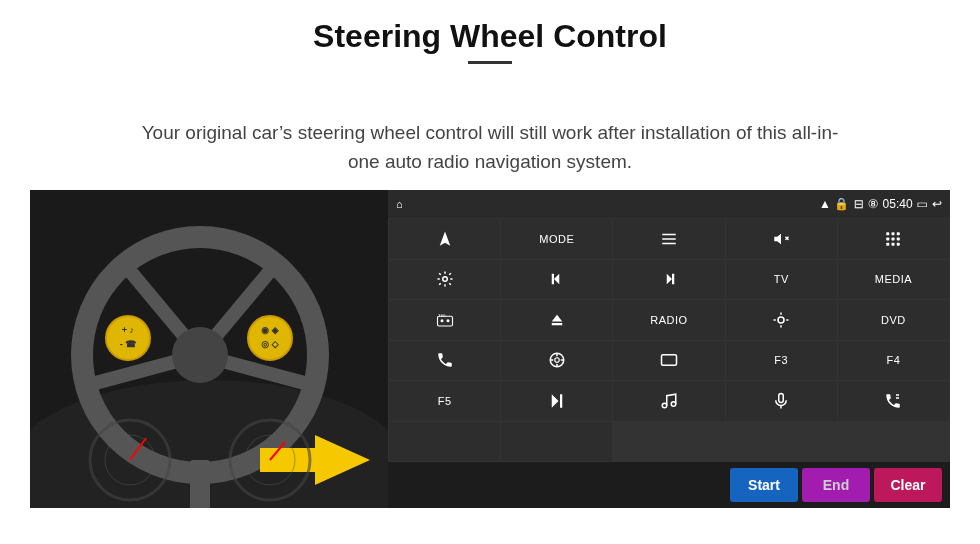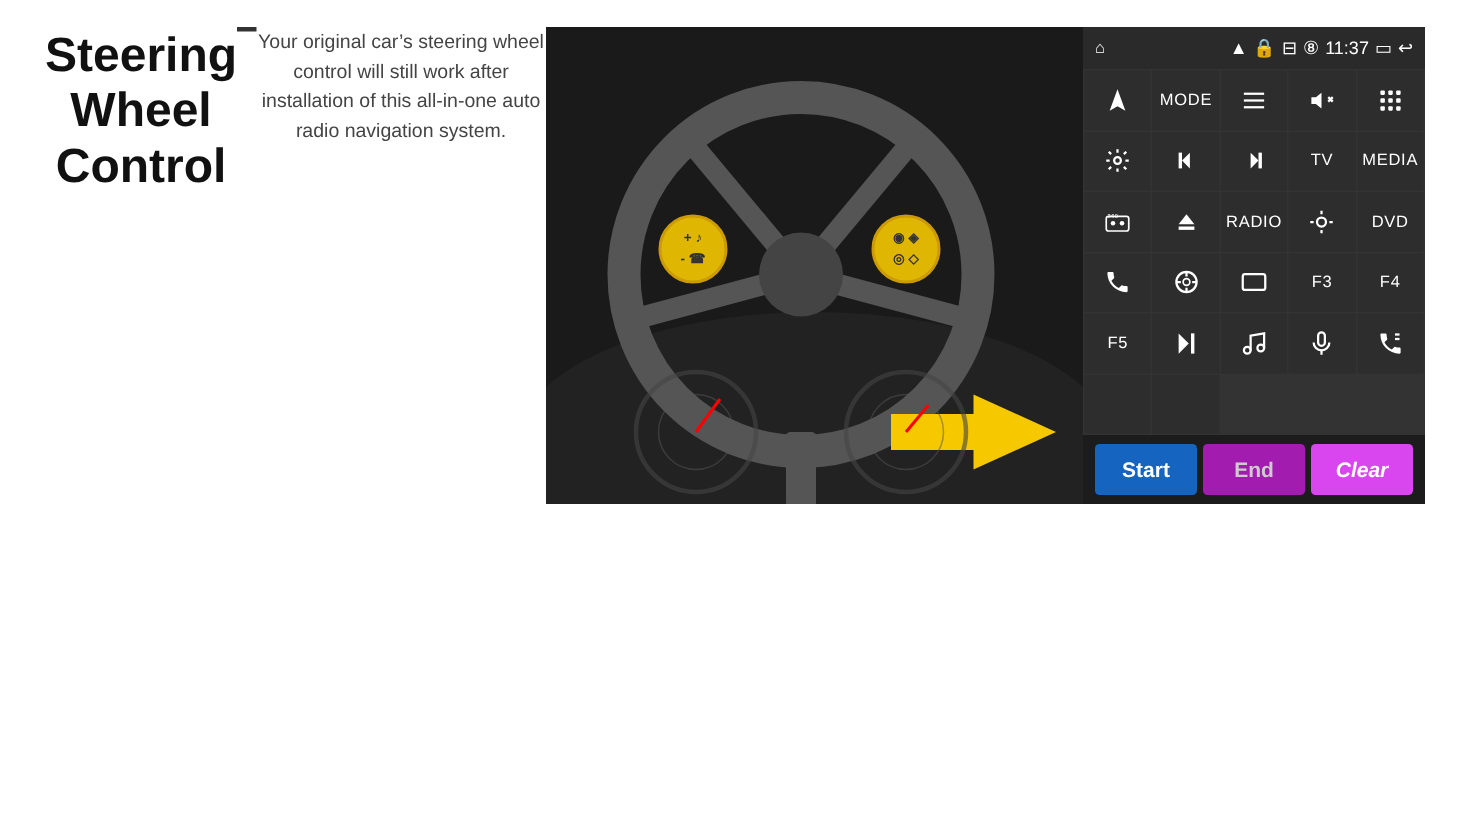--- a/index.html
+++ b/index.html
@@ -8,47 +8,48 @@
       height: 544px;
       font-family: Arial, sans-serif;
       background: #fff;
       overflow: hidden;
     }
 
     .page-container {
       width: 980px;
       height: 544px;
       display: flex;
-      flex-direction: row;
-      align-items: flex-start;
+      flex-direction: column;
+      align-items: center;
       padding: 18px 30px 0;
     }
 
     .title {
       font-size: 32px;
       font-weight: 900;
       color: #111;
       margin-bottom: 6px;
       text-align: center;
     }
 
     .divider {
       width: 44px;
       height: 3px;
       background: #333;
       margin: 0 auto 12px;
     }
 
     .subtitle {
-      font-size: 13px;
+      font-size: 19px;
       color: #444;
       text-align: center;
       line-height: 1.5;
       max-width: 700px;
       margin-bottom: 14px;
+      margin-top: 43px;
     }
 
     .content-row {
       display: flex;
       flex-direction: row;
       width: 100%;
       gap: 0;
     }
 
     
@@ -134,21 +135,21 @@
       padding: 0 16px;
       border: none;
       border-radius: 3px;
       font-size: 14px;
       font-weight: 600;
       cursor: pointer;
     }
 
     .btn-start { background: #1565c0; color: #fff; }
     .btn-end   { background: #a21caf; color: #ccc; }
-    .btn-clear { background: #d946ef; color: #fff; font-style: italic; }
+    .btn-clear { background: #be185d; color: #fff; }
   </style>
 </head>
 <body>
 
 <div class="page-container">
   <h1 class="title">Steering Wheel Control</h1>
   <div class="divider"></div>
   <p class="subtitle">Your original car’s steering wheel control will still work after installation of this all-in-one auto radio navigation system.</p>
 
   <div class="content-row">
@@ -197,21 +198,21 @@
 
       <div class="status-bar">
         <div class="status-left">
           <span>⌂</span>
         </div>
         <div class="status-right">
           <span>▲</span>
           <span>🔒</span>
           <span>⊟</span>
           <span>⑧</span>
-          <span>11:37</span>
+          <span>05:40</span>
           <span>▭</span>
           <span>↩</span>
         </div>
       </div>
 
       <div class="btn-grid">
 
         <div class="cell">
           <svg viewBox="0 0 24 24">
               <polygon points="12,2 19,21 12,17 5,21"></polygon>

